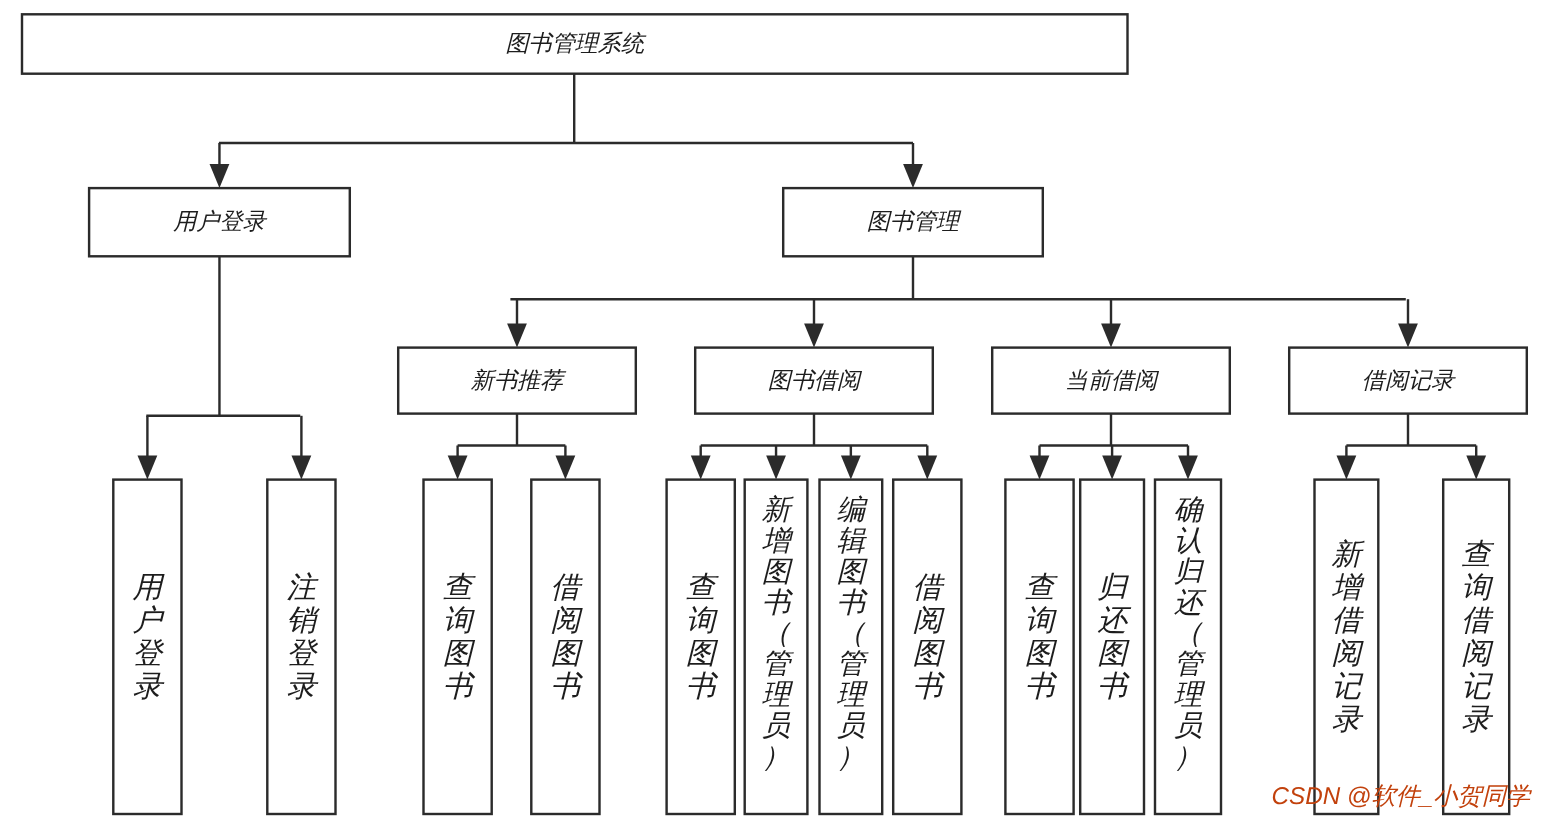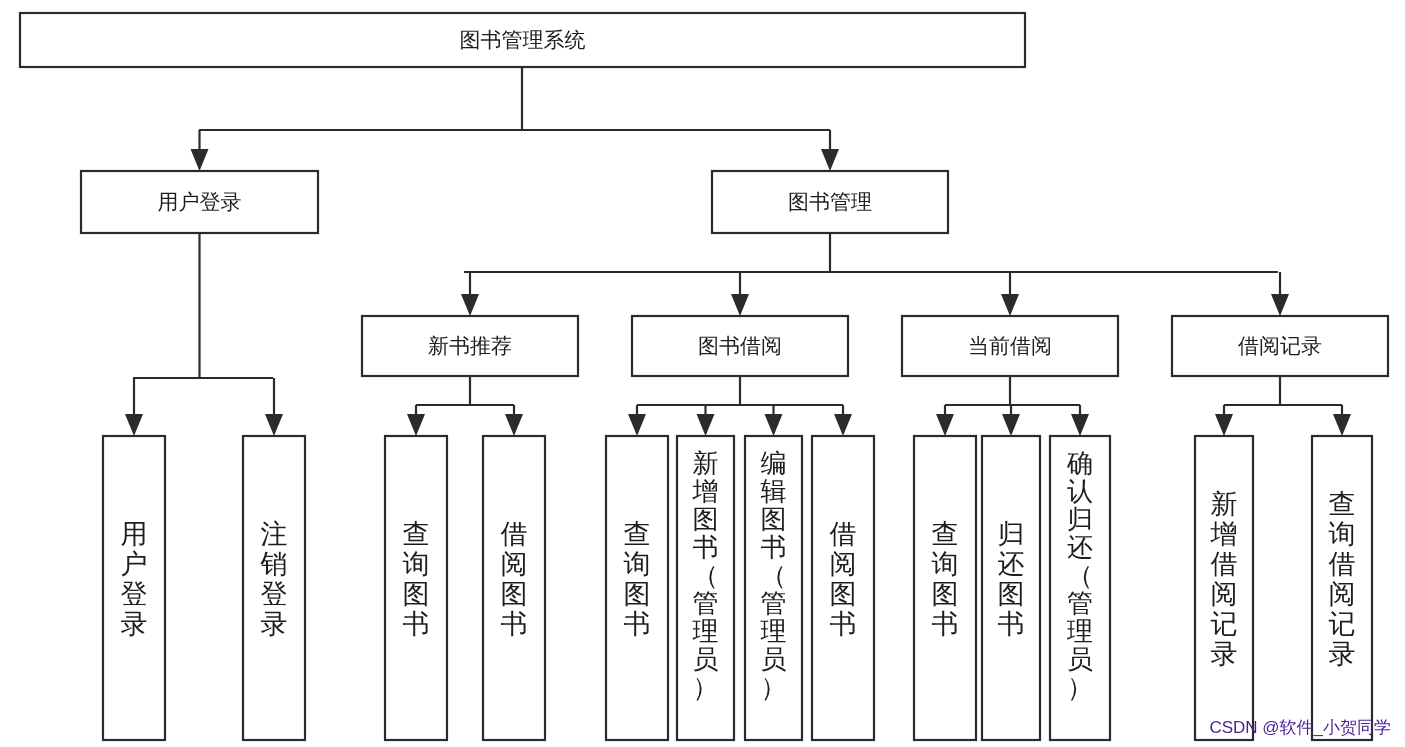--- a/index.html
+++ b/index.html
@@ -11,20 +11,21 @@
     width: 1405px;
     height: 747px;
     font-family: "Liberation Sans", sans-serif;
     overflow: hidden;
   }
   #diagram-root {
     position: relative;
     width: 1405px;
     height: 747px;
     background: #ffffff;
+    font-style: italic;
   }
   svg.flow {
     position: absolute;
     left: 0;
     top: 0;
     width: 1405px;
     height: 747px;
   }
   .node-rect {
     fill: #ffffff;
@@ -45,22 +46,22 @@
     font-size: 21px;
     fill: #1d1d1d;
     text-anchor: middle;
     dominant-baseline: middle;
   }
   .watermark {
     position: absolute;
     right: 14px;
     bottom: 8px;
     font-family: "Liberation Sans", sans-serif;
-    font-size: 17px;
-    color: #4c1d95;
+    font-size: 22px;
+    color: #c2410c;
     white-space: nowrap;
     user-select: none;
   }
 </style>
 </head>
 <body>
 
 <div id="diagram-root">
 
   <svg class="flow" viewBox="0 0 1405 747">

